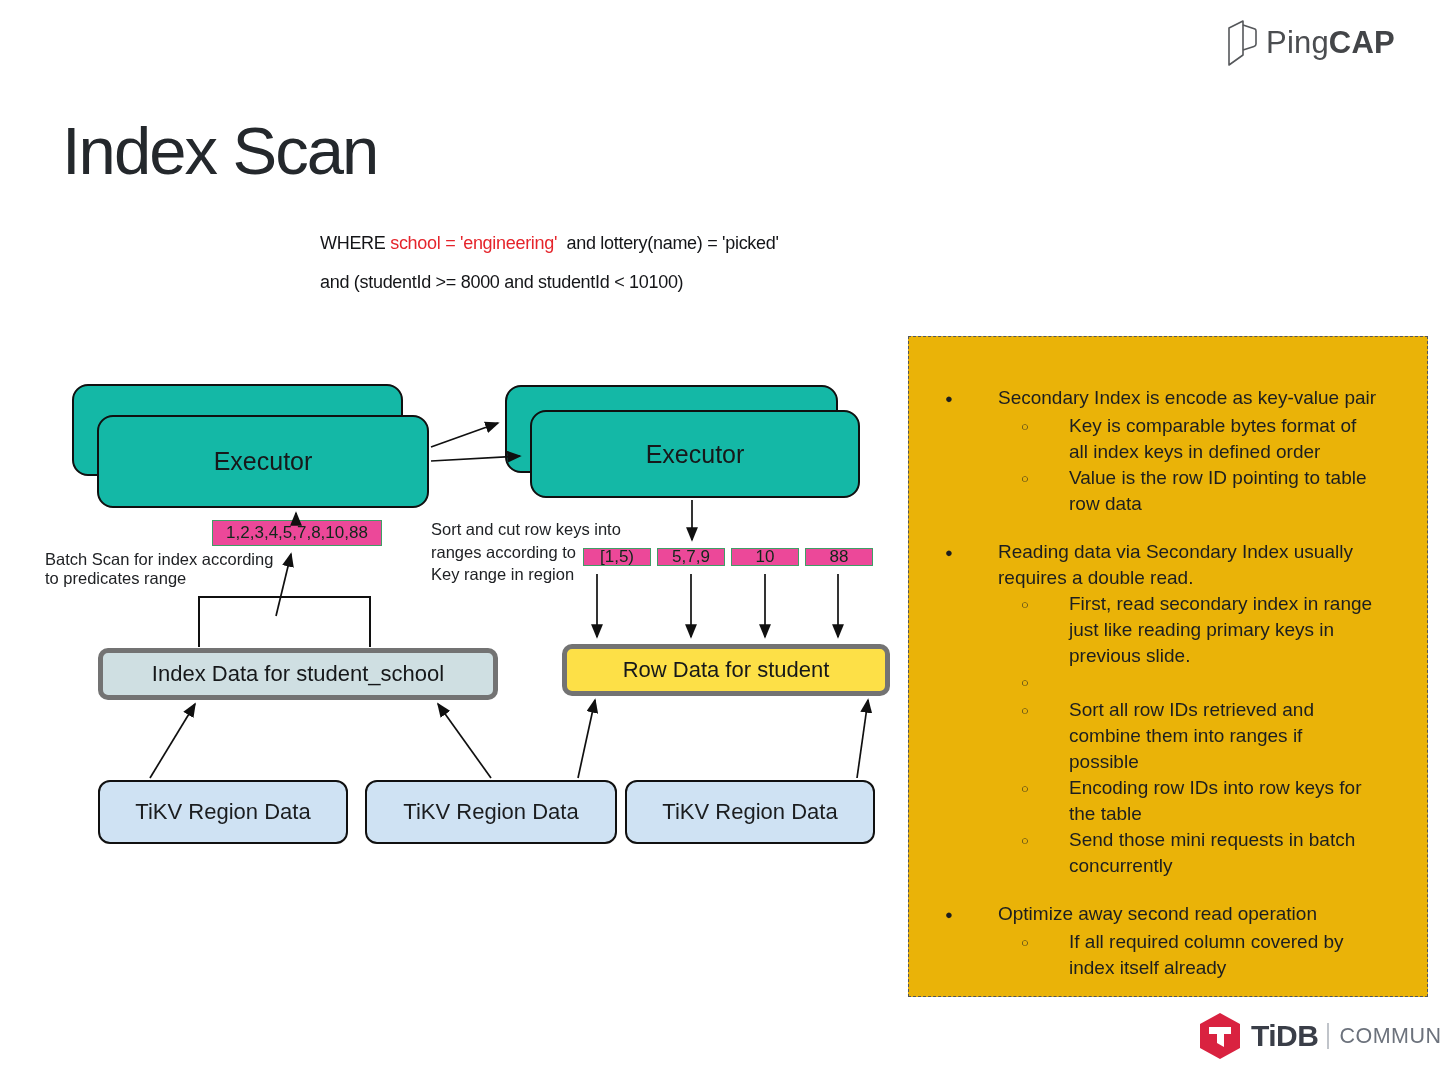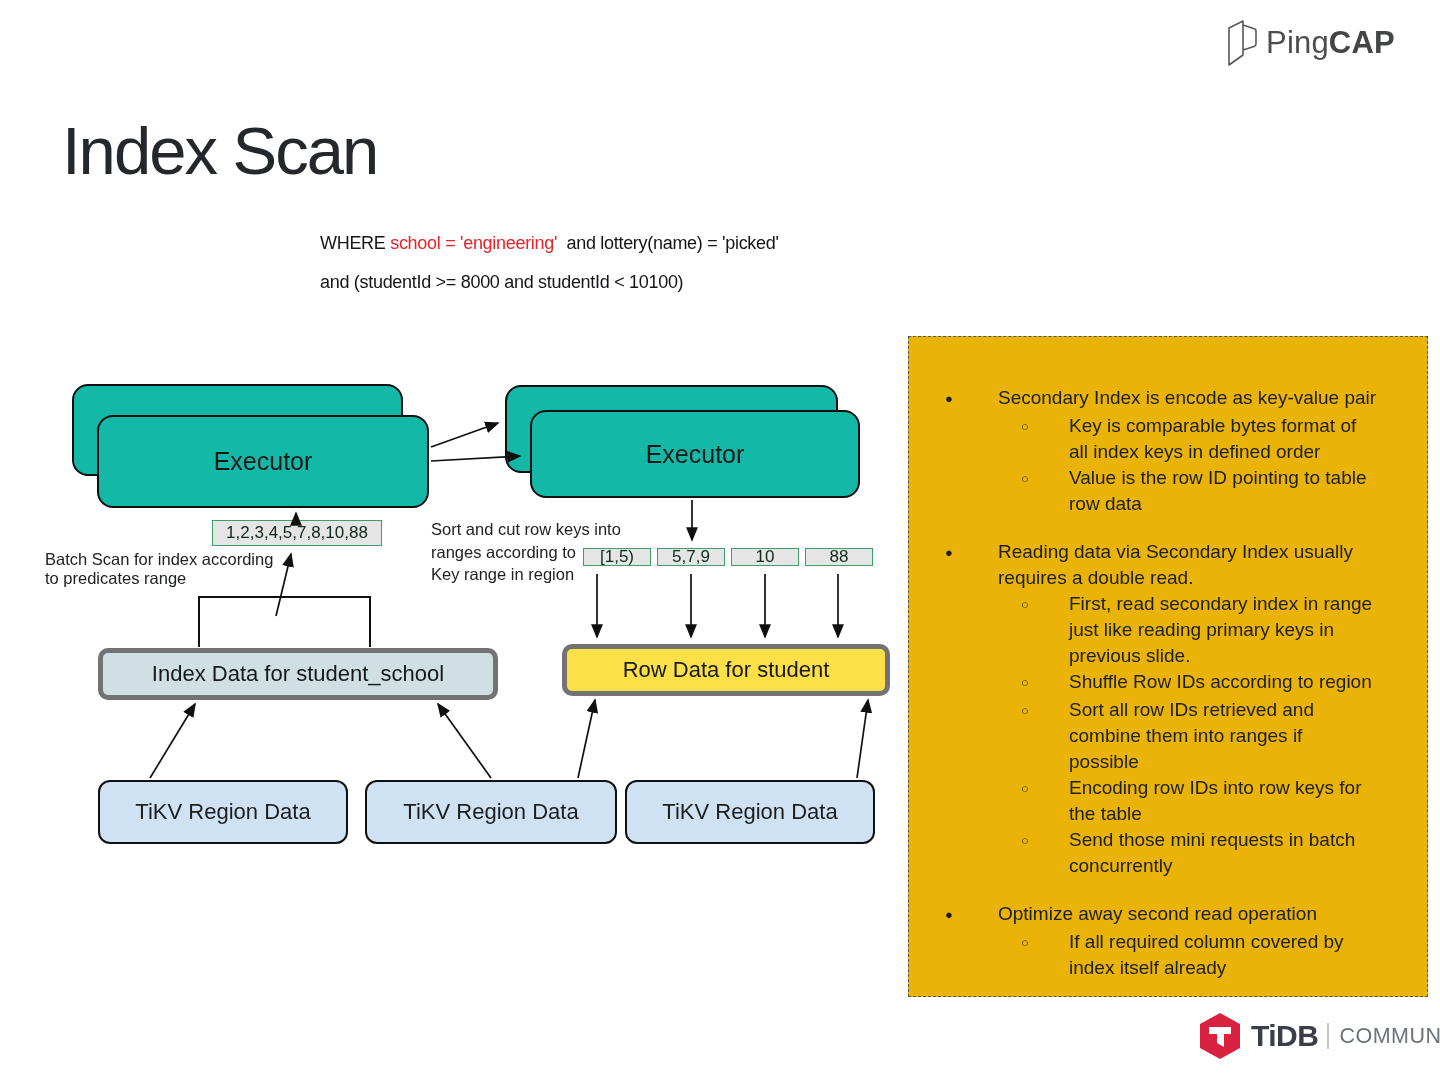--- a/index.html
+++ b/index.html
@@ -29,21 +29,21 @@
   .node { position:absolute; box-sizing:border-box; background:#14b8a6;
           border:2px solid #101010; border-radius:16px; }
   .node.front { display:flex; align-items:center; justify-content:center;
                 font-size:25px; color:#17181a; }
   .exec-back-left  { left:72px;  top:384px; width:331px; height:92px; }
   .exec-front-left { left:97px;  top:415px; width:332px; height:93px; }
   .exec-back-right { left:505px; top:385px; width:333px; height:88px; }
   .exec-front-right{ left:530px; top:410px; width:330px; height:88px; }
 
   .greenbox {
-    position:absolute; box-sizing:border-box; background:#e5e5e5;
+    position:absolute; box-sizing:border-box; background:#ec4899;
     border:1px solid #3f9e66; color:#10281a; display:flex; align-items:center;
     justify-content:center; font-size:17px;
   }
   .green-main { left:212px; top:520px; width:170px; height:26px; }
   .ranges { position:absolute; left:583px; top:548px; display:flex; gap:6px; }
   .ranges .greenbox { position:static; width:68px; height:18px; }
 
   .note { position:absolute; font-size:16.5px; color:#202225; white-space:pre-line; }
   .batch-note { left:45px;  top:550px; line-height:19px; }
   .sort-note  { left:431px; top:518px; line-height:22.5px; }
@@ -221,21 +221,20 @@
 
       <div class="bullet lv2">
         <span class="mark"></span>
         <span class="txt">First, read secondary index in range
 just like reading primary keys in
 previous slide.</span>
       </div>
 
       <div class="bullet lv2">
         <span class="mark"></span>
-        <span class="txt">Shuffle Row IDs according to region</span>
       </div>
 
       <div class="bullet lv2">
         <span class="mark"></span>
         <span class="txt">Sort all row IDs retrieved and
 combine them into ranges if
 possible</span>
       </div>
 
       <div class="bullet lv2">

